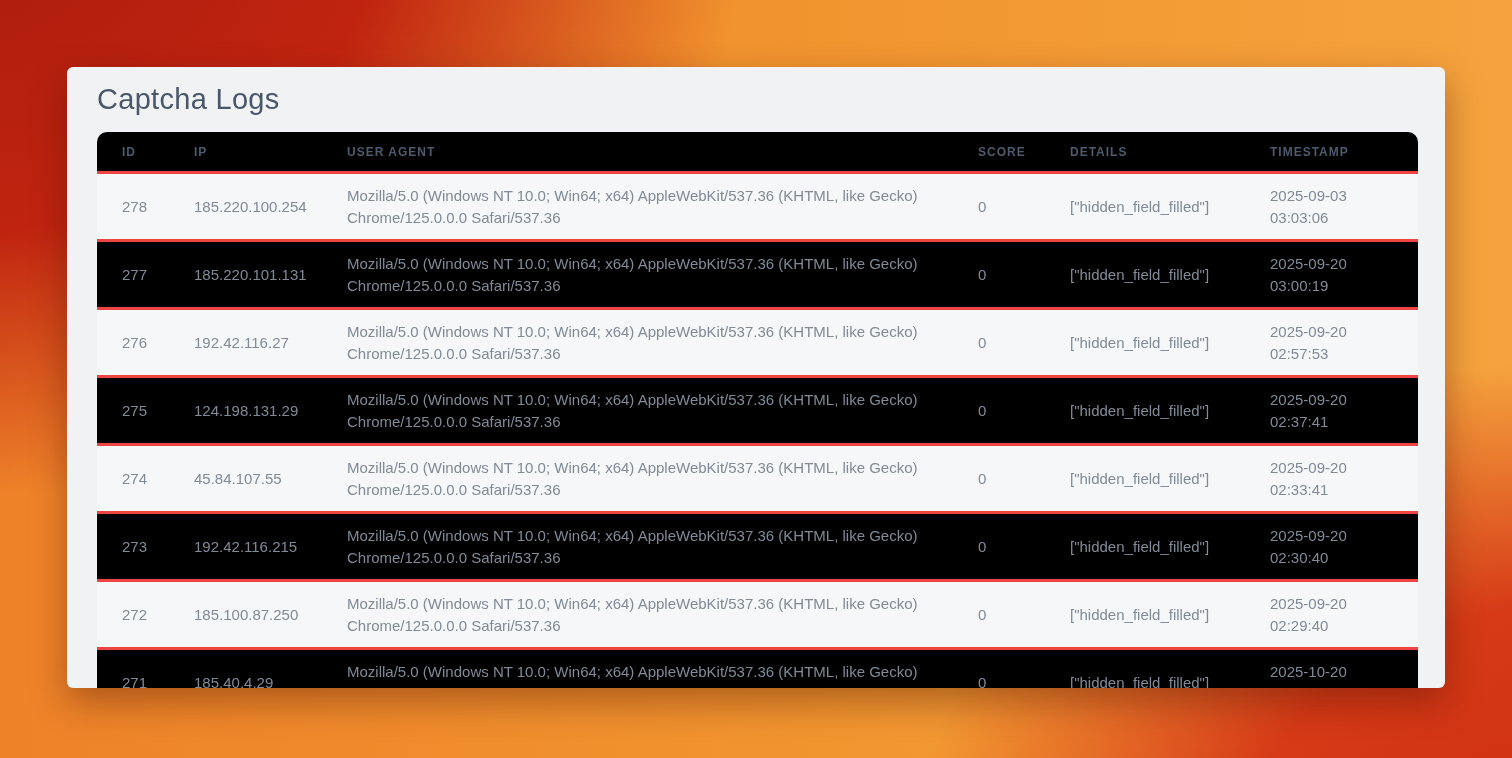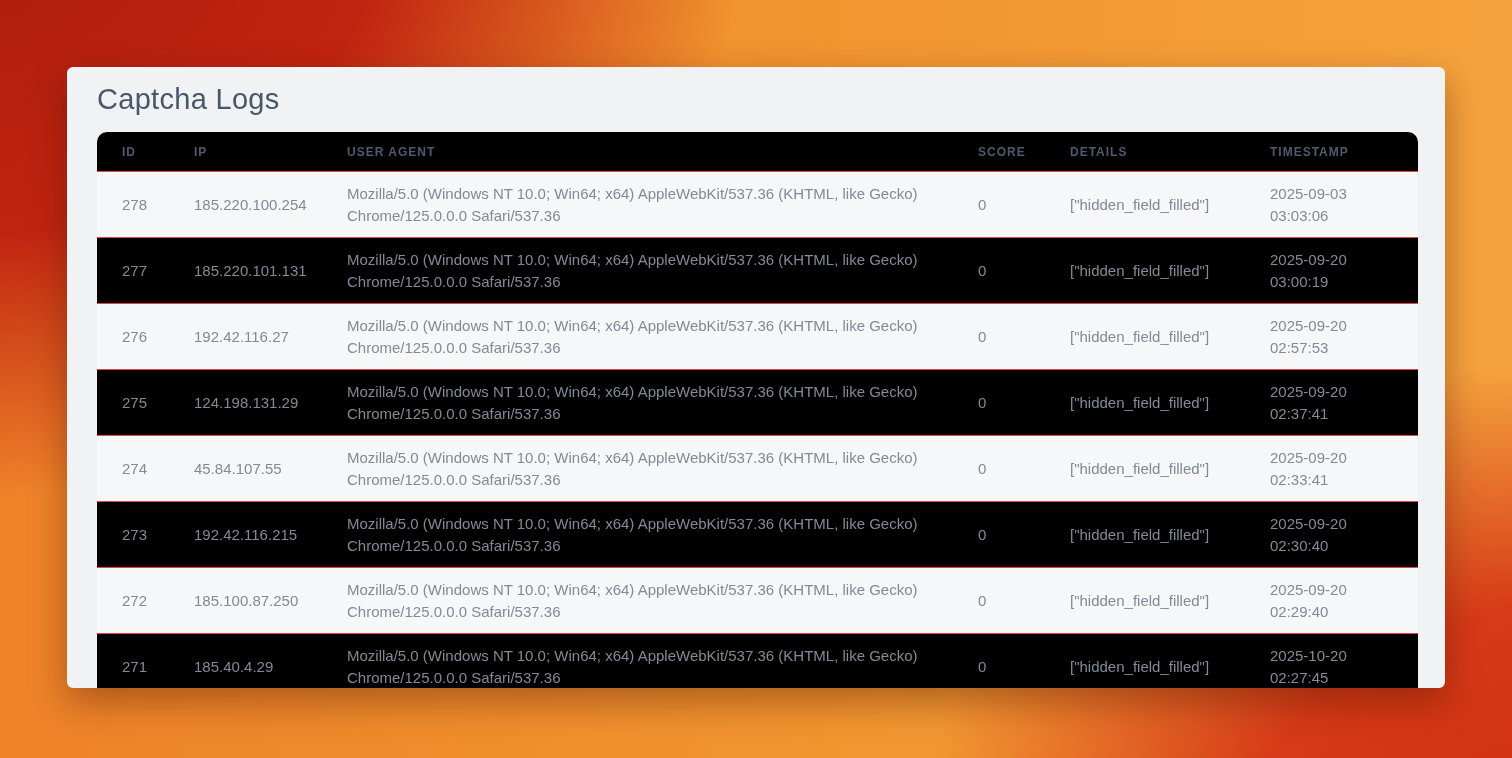--- a/index.html
+++ b/index.html
@@ -66,21 +66,21 @@
     font-size: 12px;
     font-weight: 700;
     letter-spacing: 1px;
     text-transform: uppercase;
     color: #4d5b6e;
     white-space: nowrap;
     overflow: hidden;
   }
 
   tbody tr {
-    border-top: 1px solid #ef4444;
+    border-top: 3px solid #ef4444;
   }
   tbody tr:nth-child(odd) {
     background: #f6f7f8;
   }
 
   tbody td {
     padding: 11px 25px 11px 25px;
     font-size: 15px;
     line-height: 21.5px;
     color: #818a97;

